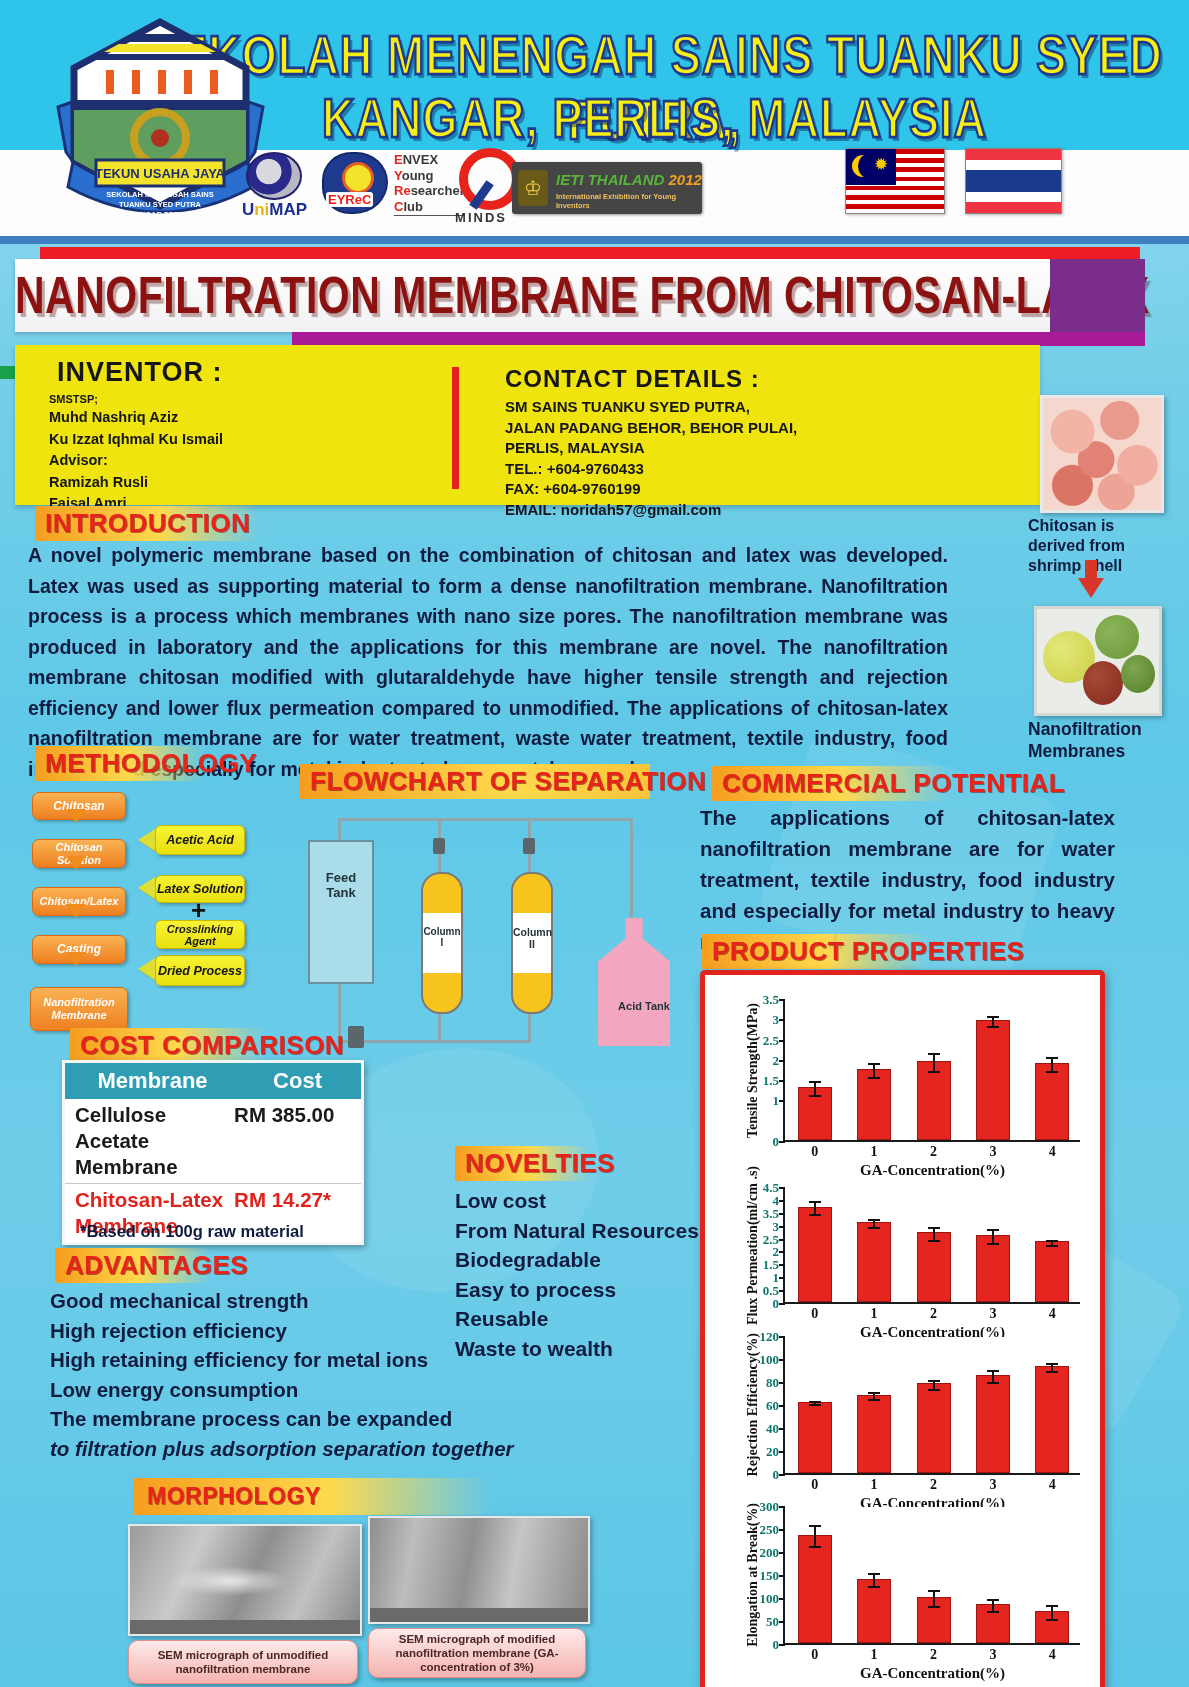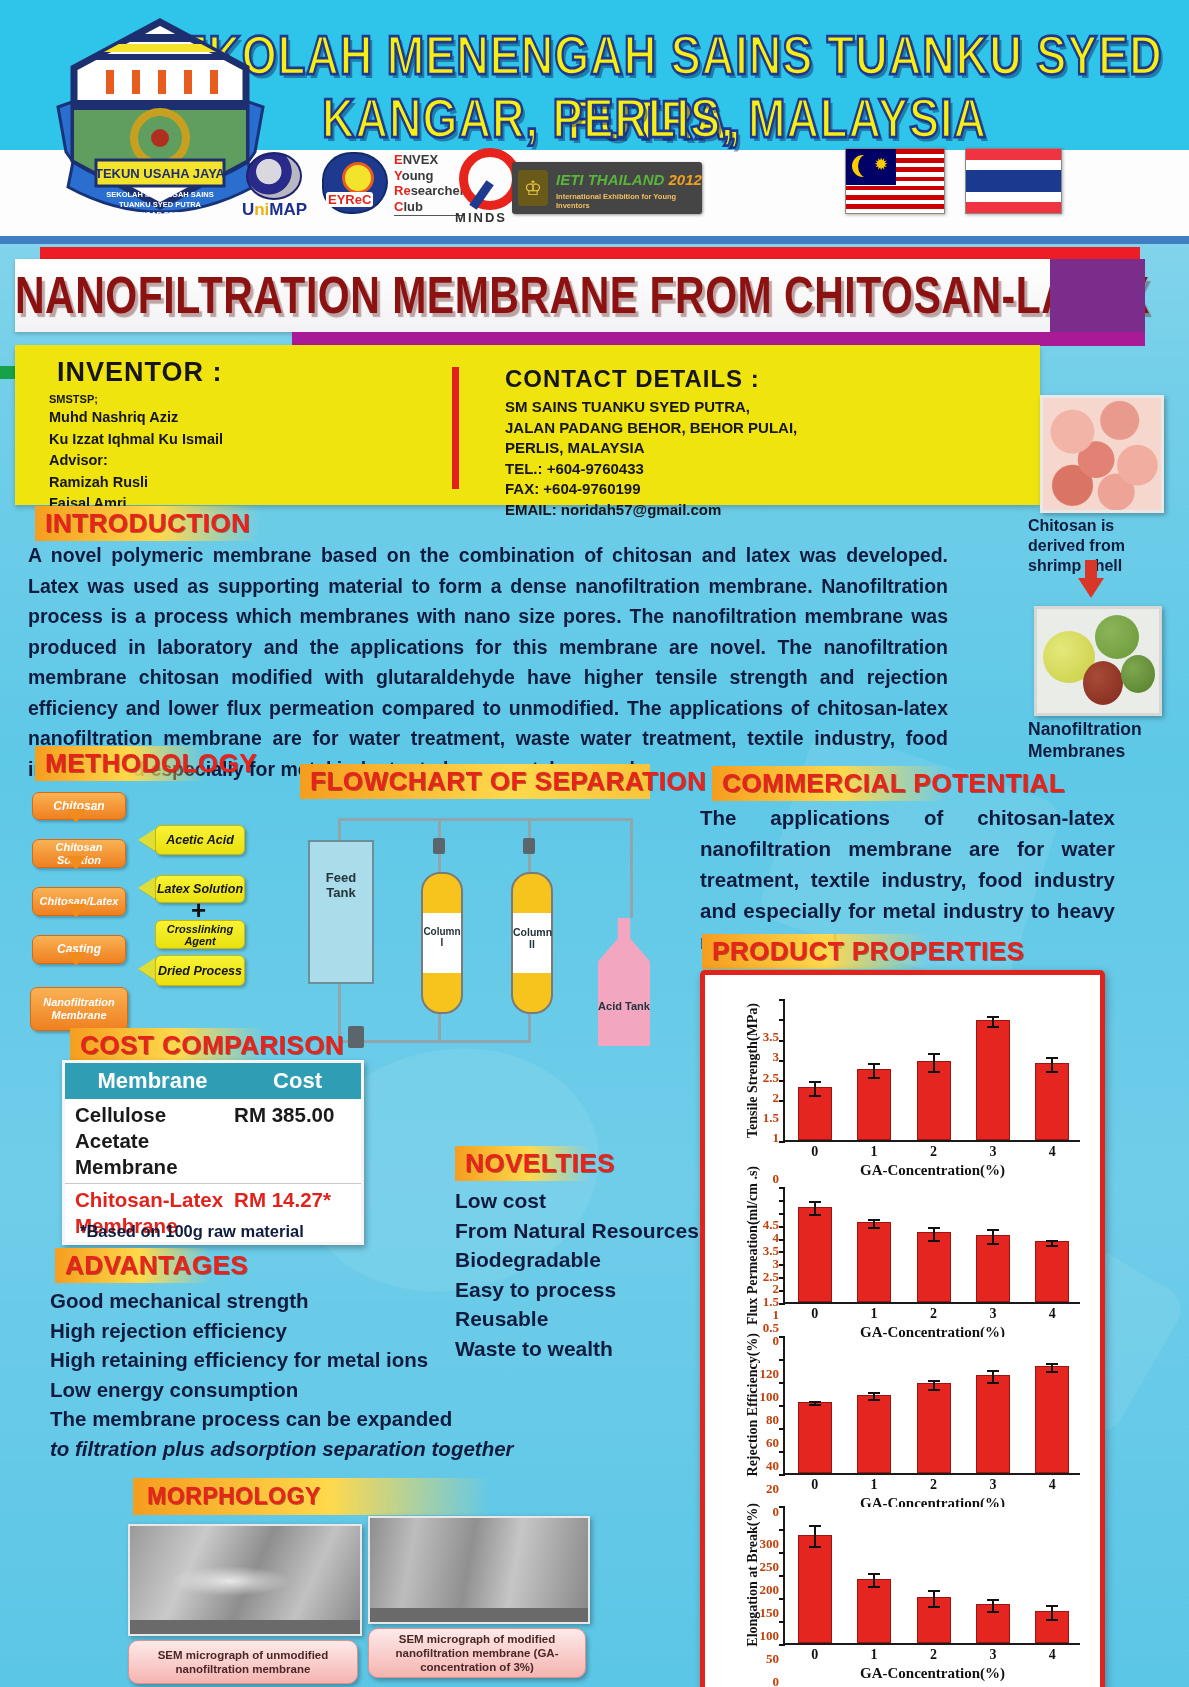--- a/index.html
+++ b/index.html
@@ -55,27 +55,27 @@
   .cc1{width:55%;padding:3px 0 3px 10px;line-height:26px;}
   .cc2{width:45%;padding:3px 0 3px 4px;line-height:26px;}
   .footnote{font-weight:800;font-size:16.5px;color:#101c3f;}
   
   .pipe{background:#8fa6ad;}
   .valve{background:#5a666b;border-radius:2px;}
   .feed-tank{background:#aadcea;border:2px solid #6b8f9b;}
   .col-capsule{border:2px solid #7a7a7a;border-radius:19px;
     background:linear-gradient(180deg,#f6c41c 0%,#f6c41c 28%,#ffffff 28%,#ffffff 72%,#f6c41c 72%,#f6c41c 100%);}
   .flow-label{font-weight:700;color:#23343c;text-align:center;}
-  .acid-tank{background:#f2a6bf;clip-path:polygon(38% 0,62% 0,62% 16%,100% 34%,100% 100%,0 100%,0 34%,38% 16%);}
+  .acid-tank{background:#f2a6bf;clip-path:polygon(38% 0,62% 0,62% 16%,100% 34%,100% 100%,0 100%,0 34%,38% 16%);padding-left:20px;}
   
   .list-item{font-weight:800;color:#101c3f;}
   
   .chart-panel{background:#ffffff;border:5px solid #e0231c;border-radius:5px;box-shadow:2px 3px 8px rgba(0,0,0,.3);}
   .plot{position:absolute;background:#ffffff;border-left:2px solid #1a1a1a;border-bottom:2px solid #1a1a1a;}
-  .ytick{position:absolute;right:calc(100% + 6px);font:bold 13px "Liberation Serif",serif;color:#c2410c;white-space:nowrap;margin-top:37px;}
+  .ytick{position:absolute;right:calc(100% + 6px);font:bold 13px "Liberation Serif",serif;color:#0f766e;white-space:nowrap;}
   .ytickmark{position:absolute;left:-6px;width:6px;height:2px;background:#111;}
   .bar{position:absolute;bottom:0;width:34px;background:#e52620;border:1px solid #9e1410;box-sizing:border-box;}
   .ebar{position:absolute;width:2px;background:#111;}
   .ecap{position:absolute;width:12px;height:2px;background:#111;}
   .xtick{position:absolute;top:calc(100% + 4px);width:30px;text-align:center;font:bold 14px "Liberation Serif",serif;color:#111;}
   .xlabel{position:absolute;top:calc(100% + 22px);width:100%;text-align:center;font:bold 15px "Liberation Serif",serif;color:#111;}
   .ylabel{position:absolute;right:calc(100% + 24px);top:0;bottom:0;display:flex;align-items:center;}
   .ylabel>span{writing-mode:vertical-rl;transform:rotate(180deg);font:bold 14px "Liberation Serif",serif;color:#111;white-space:nowrap;}
   
   .sem{background:linear-gradient(115deg,#9a9a9a 0%,#cacaca 28%,#8e8e8e 52%,#c2c2c2 74%,#858585 100%);

